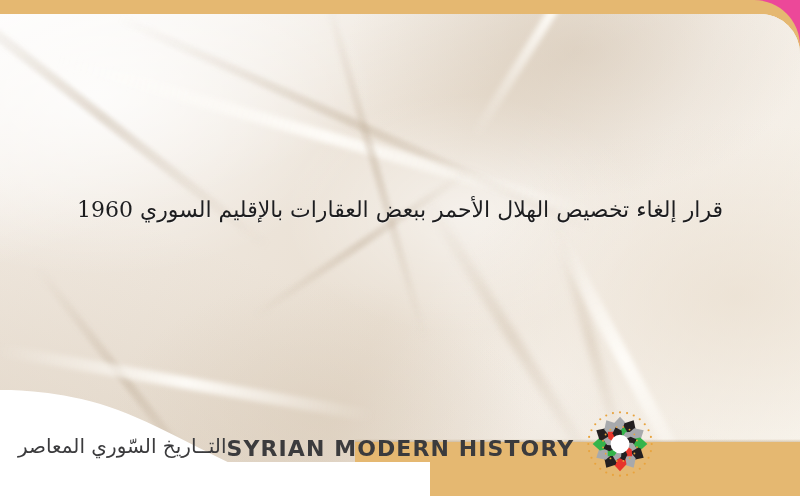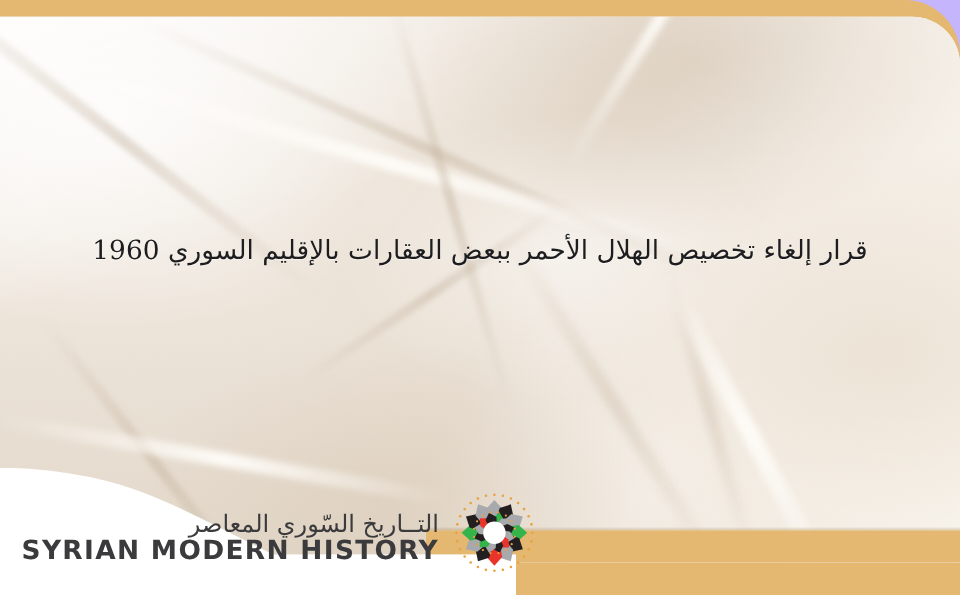--- a/index.html
+++ b/index.html
@@ -7,21 +7,21 @@
   html, body {
     width:800px; height:496px;
     background:#ffffff;
     font-family:"DejaVu Sans", sans-serif;
     overflow:hidden;
   }
 
   #card {
     position:relative;
     width:800px; height:496px;
-    background:#c4b5fd;
+    background:#ec4899;
     overflow:hidden;
   }
 
   
   #gold-frame {
     position:absolute;
     left:0; top:0;
     width:800px; height:496px;
     background:#e5b871;
     border-top-right-radius:46px;
@@ -130,21 +130,21 @@
     position:absolute;
     left:18px; bottom:12px;
     width:330px; height:80px;
     display:flex;
     align-items:center;
     justify-content:flex-start;
     gap:10px;
   }
   #brand-text {
     display:flex;
-    flex-direction:column;
+    flex-direction:row;
     align-items:flex-end;
     padding-top:4px;
   }
   #brand-ar {
     direction:rtl;
     font-family:"DejaVu Sans","Liberation Sans",sans-serif;
     font-size:20px;
     line-height:26px;
     color:#3b3b3d;
     white-space:nowrap;

